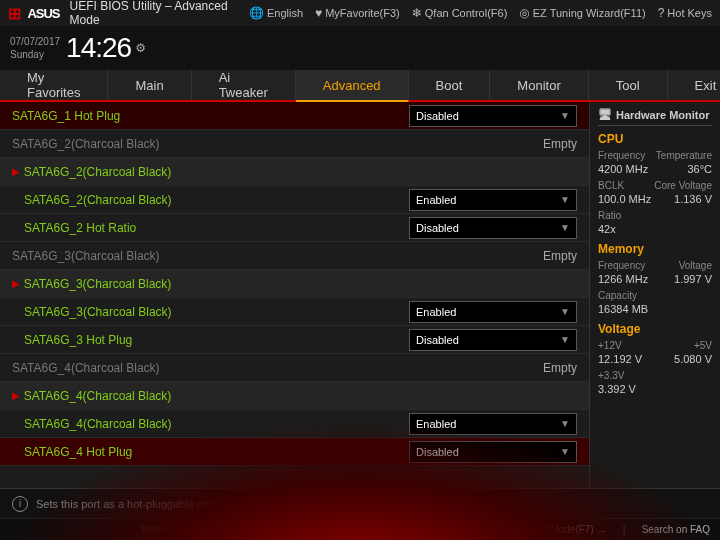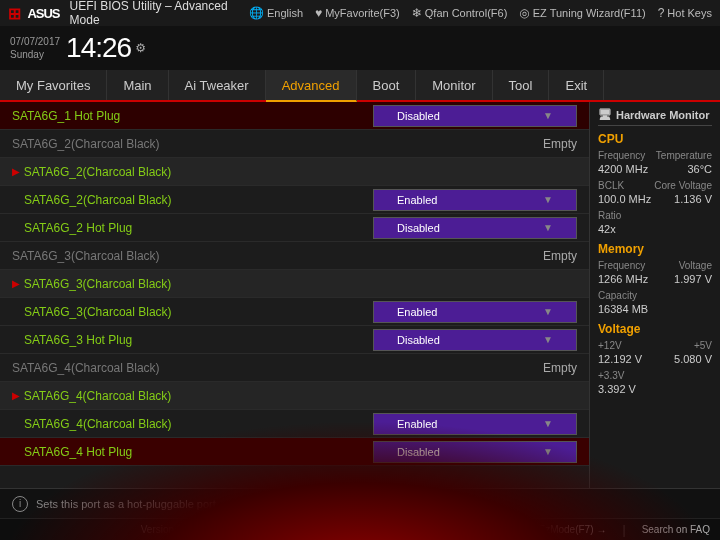--- a/index.html
+++ b/index.html
@@ -98,21 +98,21 @@
 
     
     .nav-tabs {
       background: #222;
       height: 32px;
       display: flex;
       align-items: stretch;
       border-bottom: 2px solid #c00;
     }
     .nav-tab {
-      padding: 0 16px;
+      padding: 0 27px;
       display: flex;
       align-items: center;
       color: #ccc;
       font-size: 13px;
       cursor: pointer;
       border-right: 1px solid #333;
     }
     .nav-tab.active {
       color: #f0a000;
       border-bottom: 2px solid #f0a000;
@@ -161,26 +161,26 @@
       color: #aaa;
       font-size: 12px;
     }
     .expand-arrow {
       color: #c00;
       margin-right: 4px;
       font-size: 10px;
     }
 
     .dropdown-field {
-      background: #4c1d95;
+      background: #000000;
       border: 1px solid #555;
       color: #fff;
       font-size: 11px;
-      padding: 2px 23px;
-      width: 204px;
+      padding: 2px 6px;
+      width: 168px;
       height: 22px;
       display: flex;
       align-items: center;
       justify-content: space-between;
       cursor: pointer;
     }
     .dropdown-arrow {
       color: #888;
       font-size: 10px;
     }
@@ -375,21 +375,21 @@
 
     <div class="settings-row">
       <span class="row-label indent">SATA6G_2(Charcoal Black)</span>
       <div class="dropdown-field">
         <span>Enabled</span>
         <span class="dropdown-arrow">▼</span>
       </div>
     </div>
 
     <div class="settings-row">
-      <span class="row-label indent">SATA6G_2 Hot Plug</span>
+      <span class="row-label indent">SATA6G_2 Hot Ratio</span>
       <div class="dropdown-field">
         <span>Disabled</span>
         <span class="dropdown-arrow">▼</span>
       </div>
     </div>
 
     <div class="settings-row">
       <span class="row-label dimmed">SATA6G_3(Charcoal Black)</span>
       <span class="row-value">Empty</span>
     </div>

